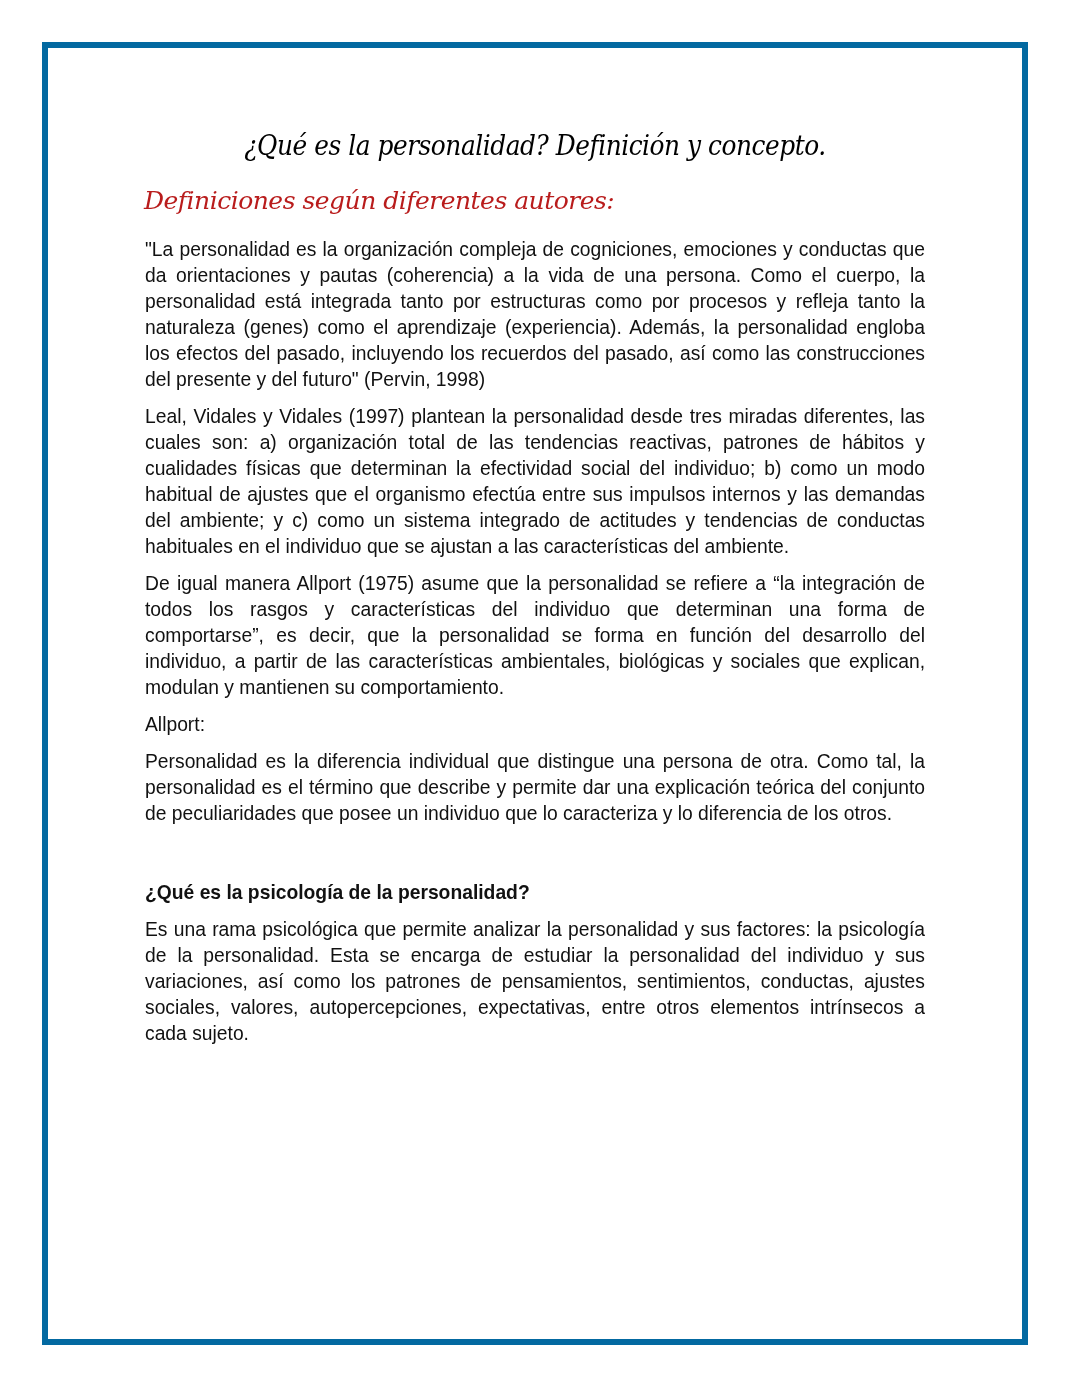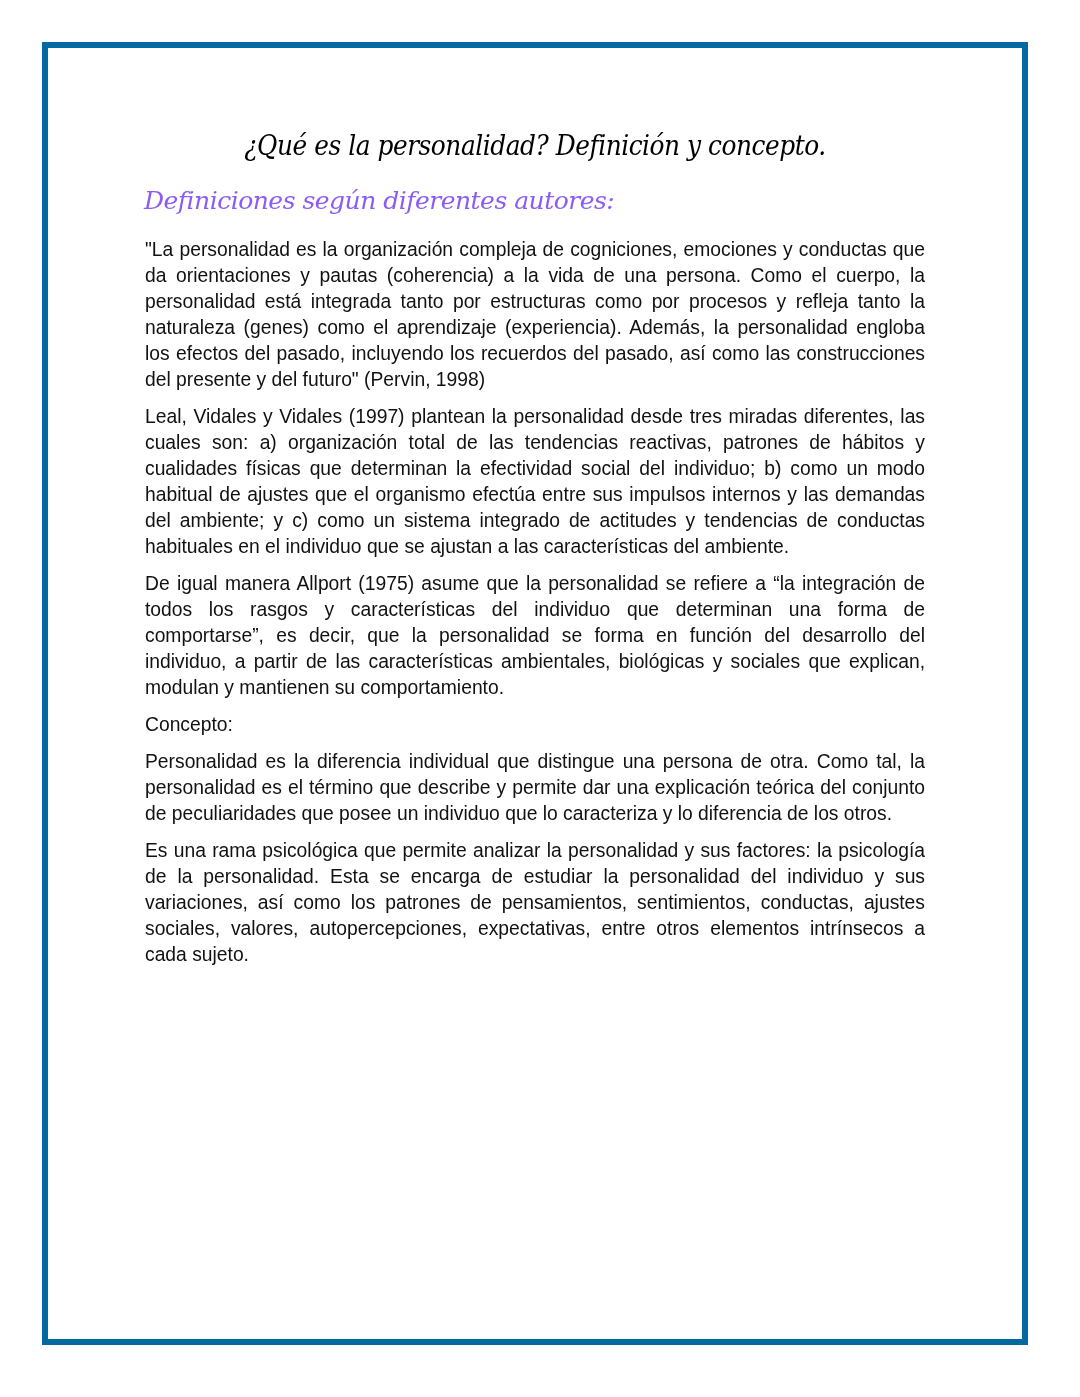--- a/index.html
+++ b/index.html
@@ -12,21 +12,21 @@
     .title {
       position: absolute; left: 0; right: 0; top: 82px;
       text-align: center;
       font-family: "DejaVu Serif", serif; font-style: italic;
       font-size: 27px; color: #000; letter-spacing: -0.5px;
       transform: scaleX(0.92);
     }
     .subtitle {
       position: absolute; left: 96px; top: 138px;
       font-family: "DejaVu Serif", serif; font-style: italic;
-      font-size: 25px; color: #8b5cf6; letter-spacing: -0.5px;
+      font-size: 25px; color: #b91c1c; letter-spacing: -0.5px;
     }
     .content {
       position: absolute; left: 97px; top: 189px; width: 780px;
       font-family: "Liberation Sans", sans-serif; font-size: 19.3px;
       line-height: 26px; color: #111;
     }
     .content p { margin: 0 0 11px 0; text-align: justify; }
     .content .label { margin-bottom: 11px; }
     .content h2 {
       font-family: "Liberation Sans", sans-serif; font-weight: bold;
@@ -37,17 +37,18 @@
 <body>
 
 <div class="page-frame">
   <div class="title">¿Qué es la personalidad? Definición y concepto.</div>
   <div class="subtitle">Definiciones según diferentes autores:</div>
 
   <div class="content">
     <p>"La personalidad es la organización compleja de cogniciones, emociones y conductas que da orientaciones y pautas (coherencia) a la vida de una persona. Como el cuerpo, la personalidad está integrada tanto por estructuras como por procesos y refleja tanto la naturaleza (genes) como el aprendizaje (experiencia). Además, la personalidad engloba los efectos del pasado, incluyendo los recuerdos del pasado, así como las construcciones del presente y del futuro" (Pervin, 1998)</p>
     <p>Leal, Vidales y Vidales (1997) plantean la personalidad desde tres miradas diferentes, las cuales son: a) organización total de las tendencias reactivas, patrones de hábitos y cualidades físicas que determinan la efectividad social del individuo; b) como un modo habitual de ajustes que el organismo efectúa entre sus impulsos internos y las demandas del ambiente; y c) como un sistema integrado de actitudes y tendencias de conductas habituales en el individuo que se ajustan a las características del ambiente.</p>
     <p>De igual manera Allport (1975) asume que la personalidad se refiere a “la integración de todos los rasgos y características del individuo que determinan una forma de comportarse”, es decir, que la personalidad se forma en función del desarrollo del individuo, a partir de las características ambientales, biológicas y sociales que explican, modulan y mantienen su comportamiento.</p>
-    <p class="label">Concepto:</p>
+    <p class="label">Allport:</p>
     <p>Personalidad es la diferencia individual que distingue una persona de otra. Como tal, la personalidad es el término que describe y permite dar una explicación teórica del conjunto de peculiaridades que posee un individuo que lo caracteriza y lo diferencia de los otros.</p>
+    <h2>¿Qué es la psicología de la personalidad?</h2>
     <p>Es una rama psicológica que permite analizar la personalidad y sus factores: la psicología de la personalidad. Esta se encarga de estudiar la personalidad del individuo y sus variaciones, así como los patrones de pensamientos, sentimientos, conductas, ajustes sociales, valores, autopercepciones, expectativas, entre otros elementos intrínsecos a cada sujeto.</p>
   </div>
 </div>
 
 </body></html>

